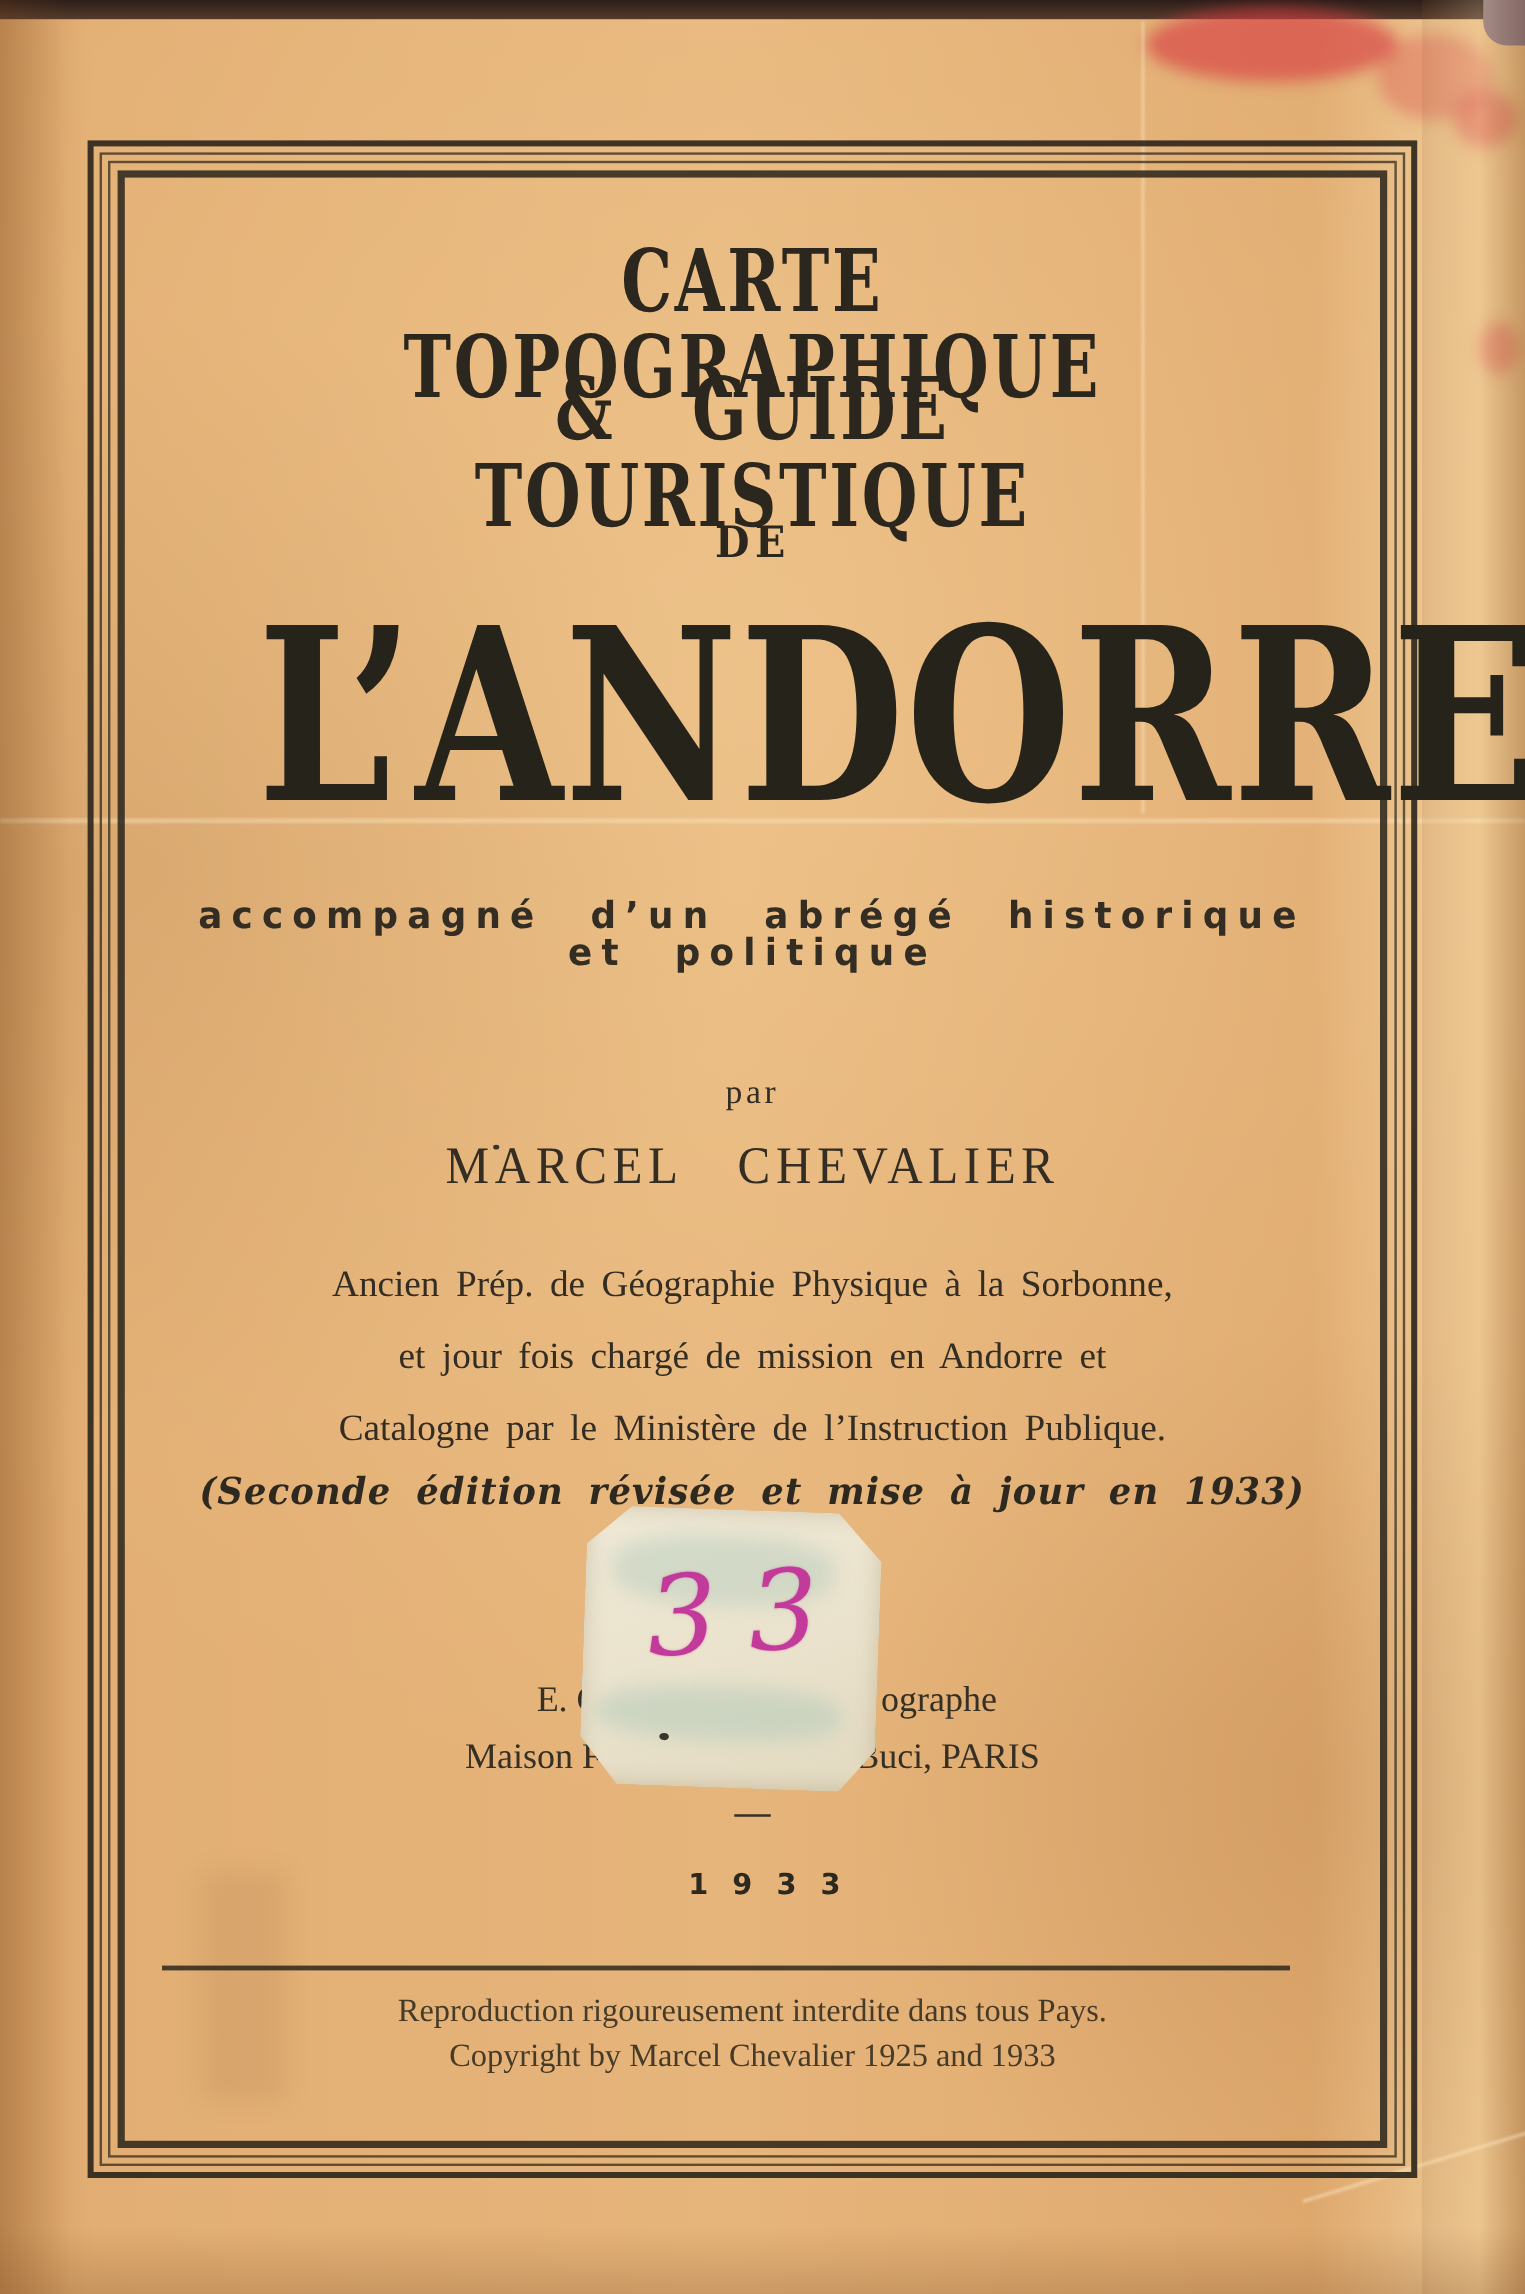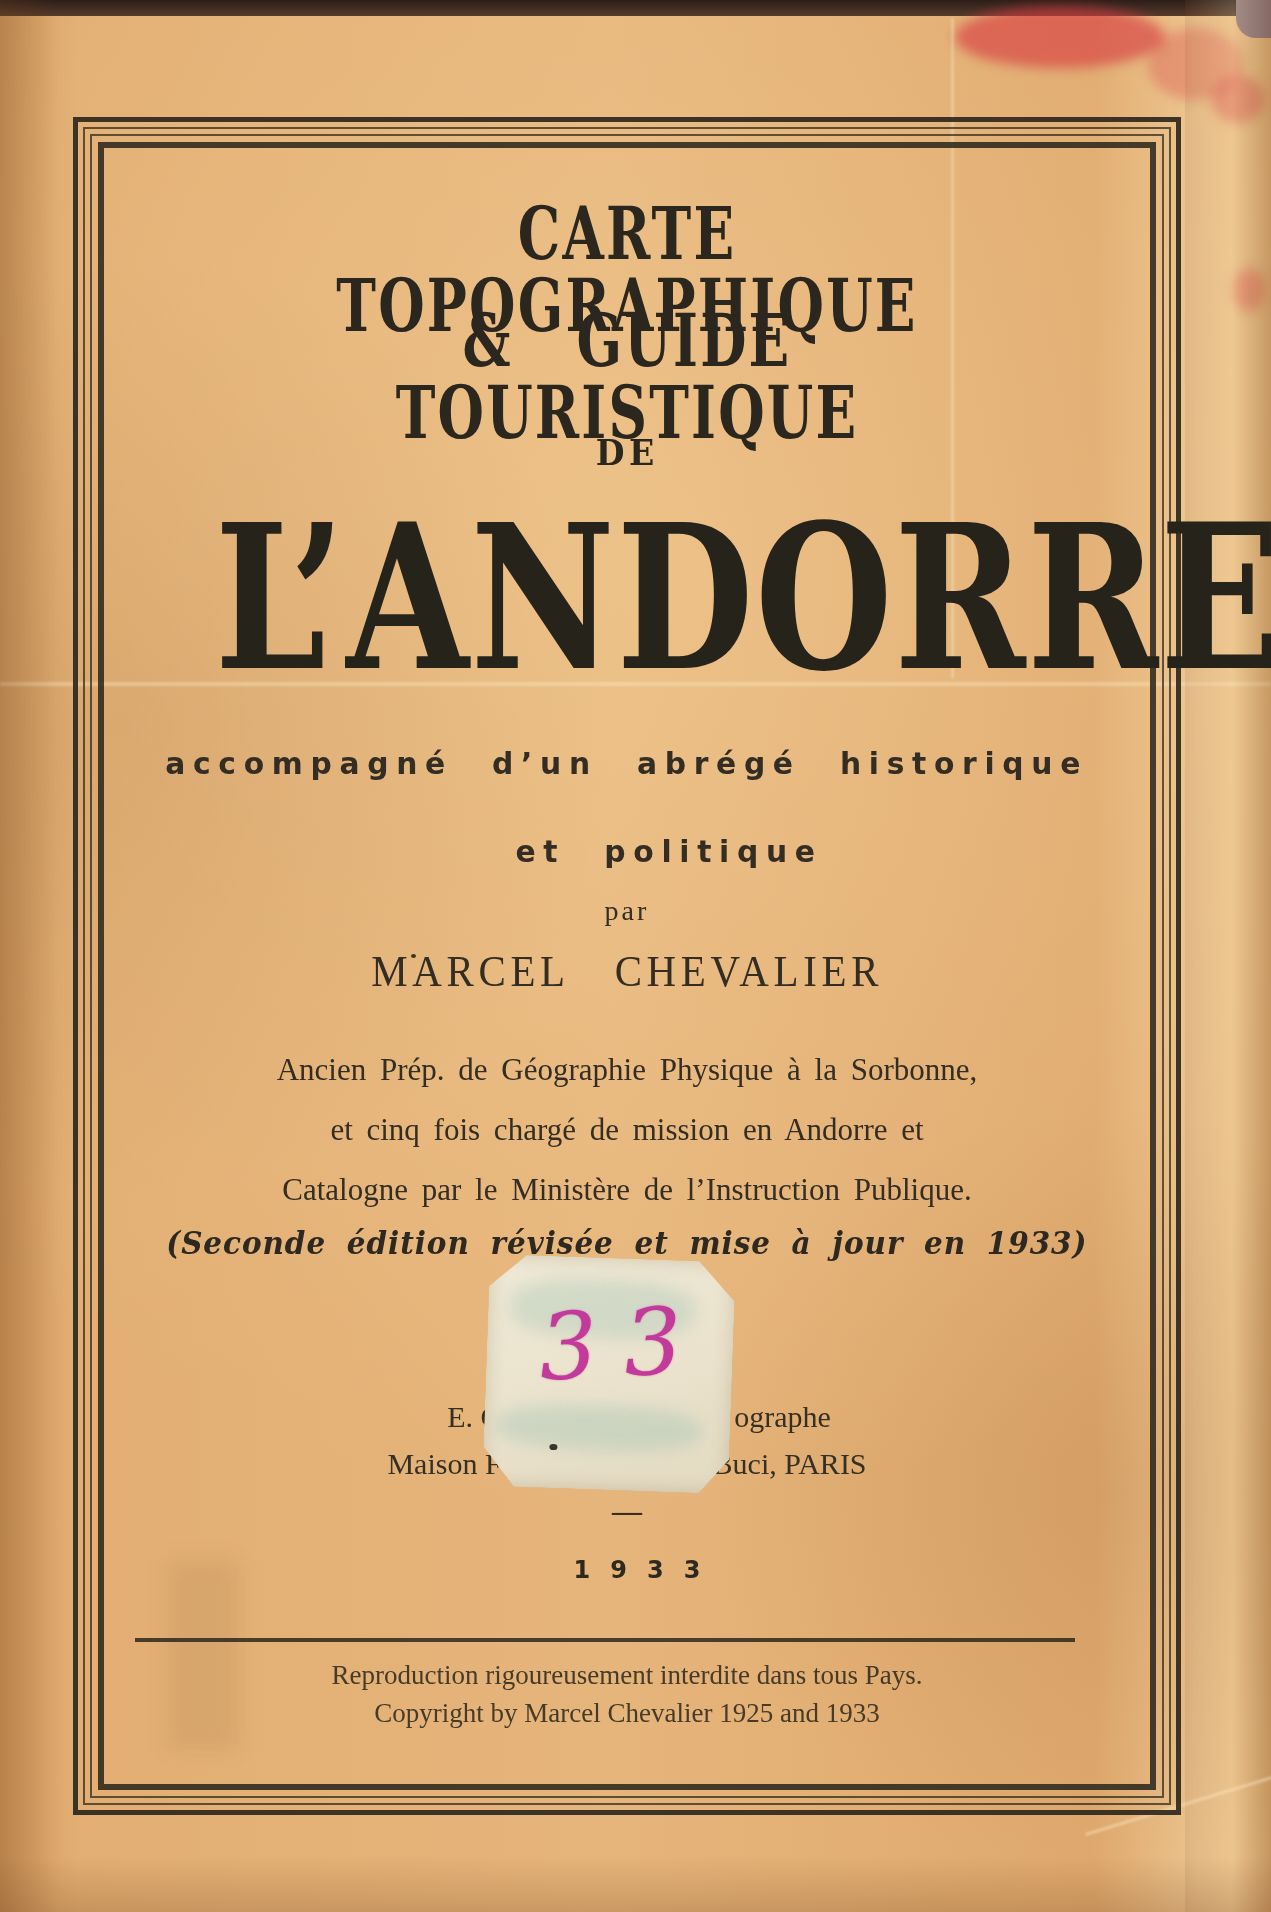--- a/index.html
+++ b/index.html
@@ -102,32 +102,32 @@
   </div>
   <div class="abs center-band de" style="top:434px;">
     <span class="squeeze">DE</span>
   </div>
   <div class="abs center-band main-title" style="top:498px;">
     <span class="squeeze">L’ANDORRE</span>
   </div>
   <div class="abs center-band subt" style="top:748px;">
     <span class="squeeze">accompagné d’un abrégé historique</span>
   </div>
-  <div class="abs center-band subt" style="top:836px;padding-left:42px;">
+  <div class="abs center-band subt" style="top:779px;">
     <span class="squeeze">et politique</span>
   </div>
   <div class="abs center-band par" style="top:895px;">
     <span>par</span>
   </div>
   <div class="abs center-band author" style="top:950px;">
     <span class="squeeze">MARCEL CHEVALIER</span>
   </div>
   <div class="abs center-band bio" style="top:1040px;">
     <div>Ancien Prép. de Géographie Physique à la Sorbonne,</div>
-    <div>et cinq fois chargé de mission en Andorre et</div>
+    <div>et jour fois chargé de mission en Andorre et</div>
     <div>Catalogne par le Ministère de l’Instruction Publique.</div>
   </div>
   <div class="abs center-band edition" style="top:1228px;">
     <span class="squeeze">(Seconde édition révisée et mise à jour en 1933)</span>
   </div>
 
   <div class="abs pub-row" style="top:1402px;column-gap:232px;margin-left:12px;">
     <span>E. G</span>
     <span>ographe</span>
   </div>

